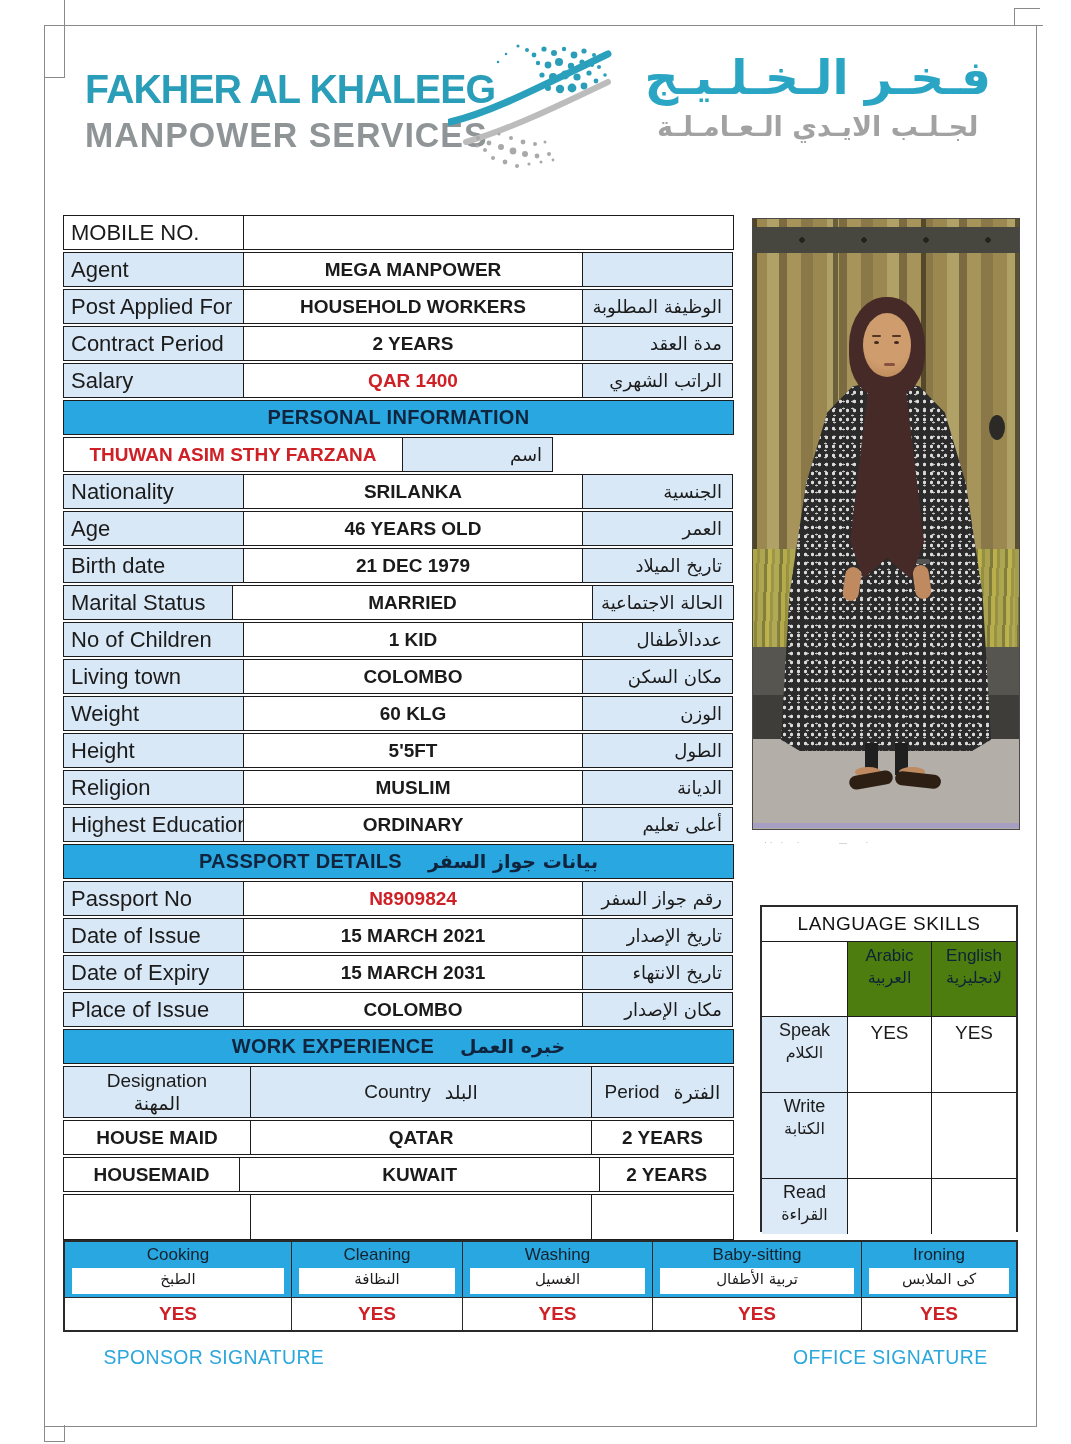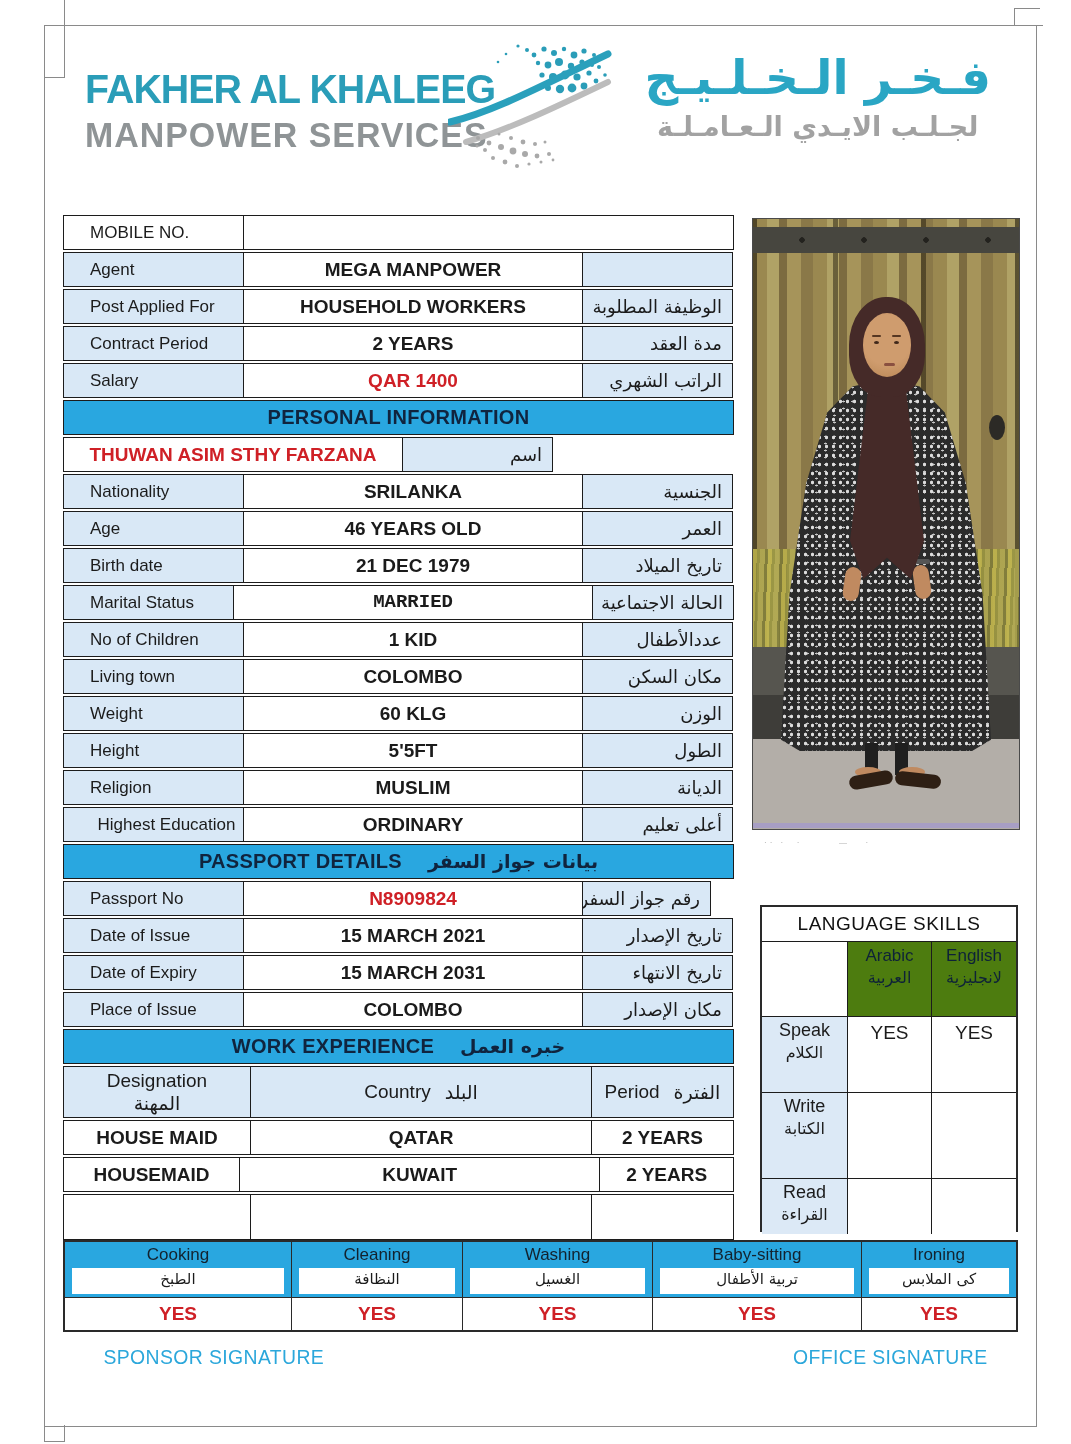--- a/index.html
+++ b/index.html
@@ -18,21 +18,21 @@
   .logo-ar1{font-size:47px;font-weight:bold;color:#2aa6c4;line-height:60px;white-space:nowrap;}
   .logo-ar2{font-size:27px;color:#a2a2a2;font-weight:bold;line-height:38px;white-space:nowrap;}
   
   .mtable{position:absolute;left:63px;top:215px;width:671px;}
   .trow{display:flex;margin-bottom:2px;}
   .cell{box-sizing:border-box;border:1px solid #1c1c1c;height:35px;line-height:33px;
         overflow:hidden;white-space:nowrap;}
   .cell + .cell{margin-left:-1px;}
   .blue{background:#d9e8f6;}
   .white{background:#ffffff;}
-  .c-label{padding-left:26px;font-size:17px;}
+  .c-label{padding-left:7px;font-size:22px;}
   .c-value{text-align:center;font-weight:bold;font-size:19px;}
   .c-ar{text-align:right;padding-right:10px;font-size:18px;}
   .red{color:#cf2026;}
   .section{background:#29a7e0;border:1px solid #1c1c1c;height:33px;line-height:31px;
            justify-content:center;align-items:center;display:flex;gap:26px;}
   .sec-en{font-weight:bold;font-size:20px;color:#10243e;letter-spacing:.3px;}
   .sec-ar{font-weight:bold;font-size:19px;color:#10243e;line-height:31px;}
   
   .we-head .cell{height:52px;}
   .we-stack{display:flex;flex-direction:column;justify-content:center;text-align:center;font-size:19px;line-height:23px;}
@@ -230,21 +230,21 @@
         <div class="cell white c-value" style="width: 340px;">46 YEARS OLD</div>
         <div class="cell blue c-ar arabic" style="width: 151px;">العمر</div>
       </div>
       <div class="trow">
         <div class="cell blue c-label" style="width: 181px;">Birth date</div>
         <div class="cell white c-value" style="width: 340px;">21 DEC 1979</div>
         <div class="cell blue c-ar arabic" style="width: 151px; padding-left: 36px;">تاريخ الميلاد</div>
       </div>
       <div class="trow">
         <div class="cell blue c-label" style="width: 181px;">Marital Status</div>
-        <div class="cell white c-value" style="width: 384px; font-family: Liberation Mono, monospace;">MARRIED</div>
+        <div class="cell white c-value" style="width: 384px;">MARRIED</div>
         <div class="cell blue c-ar arabic" style="width: 151px;">الحالة الاجتماعية</div>
       </div>
       <div class="trow">
         <div class="cell blue c-label" style="width: 181px;">No of Children</div>
         <div class="cell white c-value" style="width: 340px;">1 KID</div>
         <div class="cell blue c-ar arabic" style="width: 151px;">عددالأطفال</div>
       </div>
       <div class="trow">
         <div class="cell blue c-label" style="width: 181px;">Living town</div>
         <div class="cell white c-value" style="width: 340px;">COLOMBO</div>
@@ -270,21 +270,21 @@
         <div class="cell white c-value" style="width: 340px;">ORDINARY</div>
         <div class="cell blue c-ar arabic" style="width: 151px;">أعلى تعليم</div>
       </div>
       <div class="trow section">
         <span class="sec-en">PASSPORT DETAILS</span>
         <span class="sec-ar arabic">بيانات جواز السفر</span>
       </div>
       <div class="trow">
         <div class="cell blue c-label" style="width: 181px;">Passport No</div>
         <div class="cell white c-value red" style="width: 340px;">N8909824</div>
-        <div class="cell blue c-ar arabic" style="width: 129px;">رقم جواز السفر</div>
+        <div class="cell blue c-ar arabic" style="width: 151px;">رقم جواز السفر</div>
       </div>
       <div class="trow">
         <div class="cell blue c-label" style="width: 181px;">Date of Issue</div>
         <div class="cell white c-value" style="width: 340px;">15 MARCH 2021</div>
         <div class="cell blue c-ar arabic" style="width: 151px;">تاريخ الإصدار</div>
       </div>
       <div class="trow">
         <div class="cell blue c-label" style="width: 181px;">Date of Expiry</div>
         <div class="cell white c-value" style="width: 340px;">15 MARCH 2031</div>
         <div class="cell blue c-ar arabic" style="width: 151px;">تاريخ الانتهاء</div>

